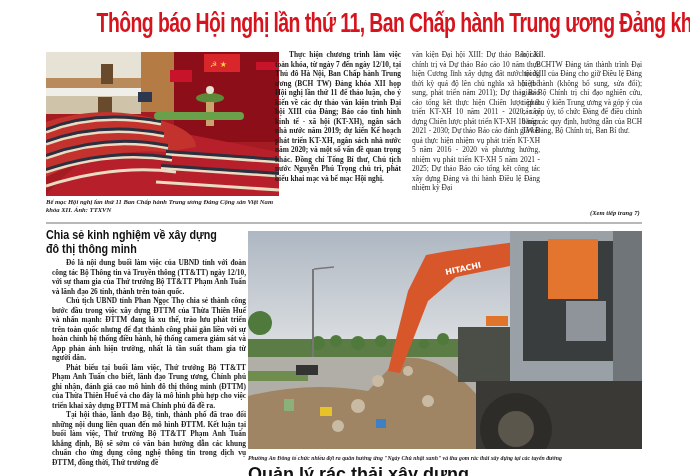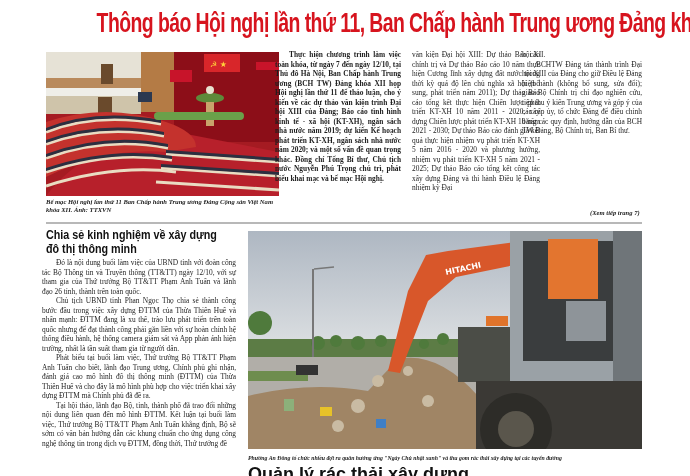--- a/index.html
+++ b/index.html
@@ -52,22 +52,22 @@
 
   .sub-headline {
     position: absolute; left: 46px; top: 229px; width: 200px;
     font-family: "Liberation Sans", sans-serif;
     font-weight: bold; font-size: 12.5px; line-height: 13.5px; color: #111;
     transform: scaleX(0.86); transform-origin: left top;
     white-space: nowrap;
   }
 
   .story2 {
-    position: absolute; left: 42px; top: 258px; width: 194px;
-    font-size: 7.4px; line-height: 9.5px; color: #1d1d1d; text-align: justify;
+    position: absolute; left: 52px; top: 258px; width: 194px;
+    font-size: 7.4px; line-height: 9.5px; color: #1d1d1d; text-align: justify; font-weight: bold;
   }
   .story2 p { text-indent: 14px; }
 
   .photo-bottom {
     position: absolute; left: 248px; top: 231px; width: 394px; height: 218px; overflow: hidden;
     background: #c9cfd6;
   }
   .photo-bottom svg { display: block; }
 
   .caption-bottom {

